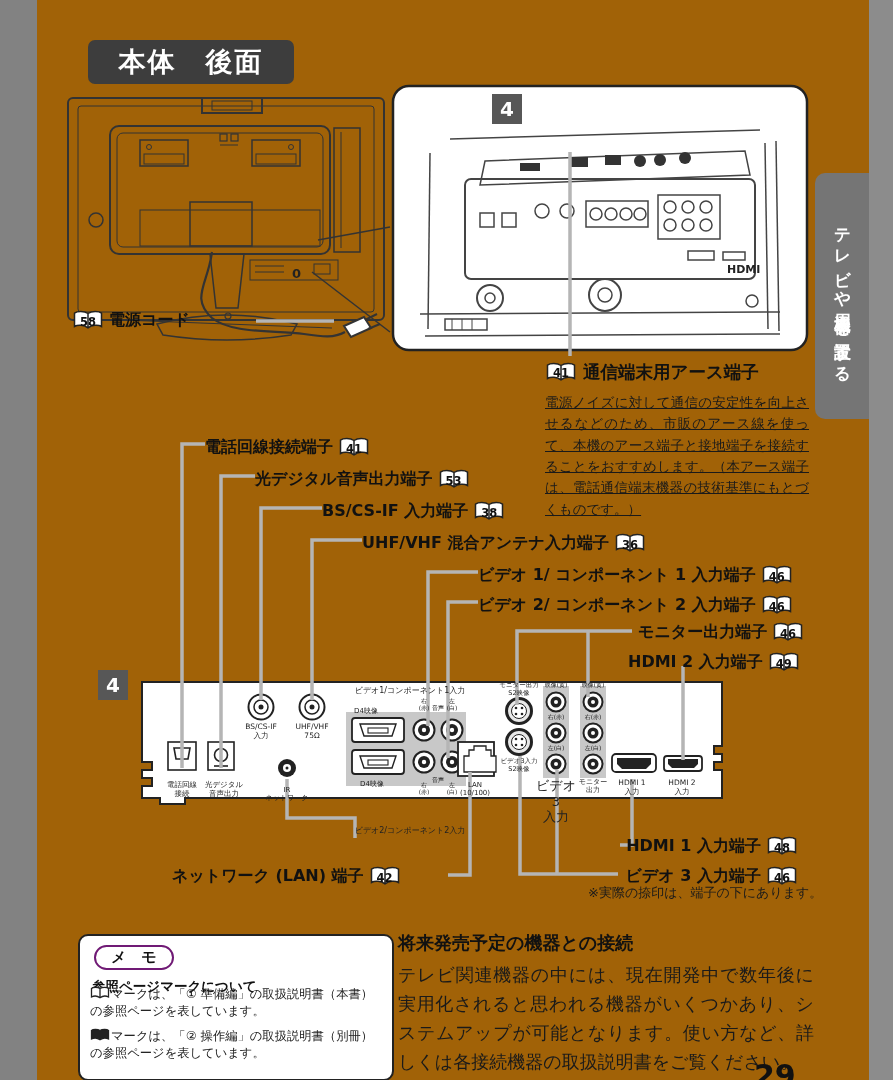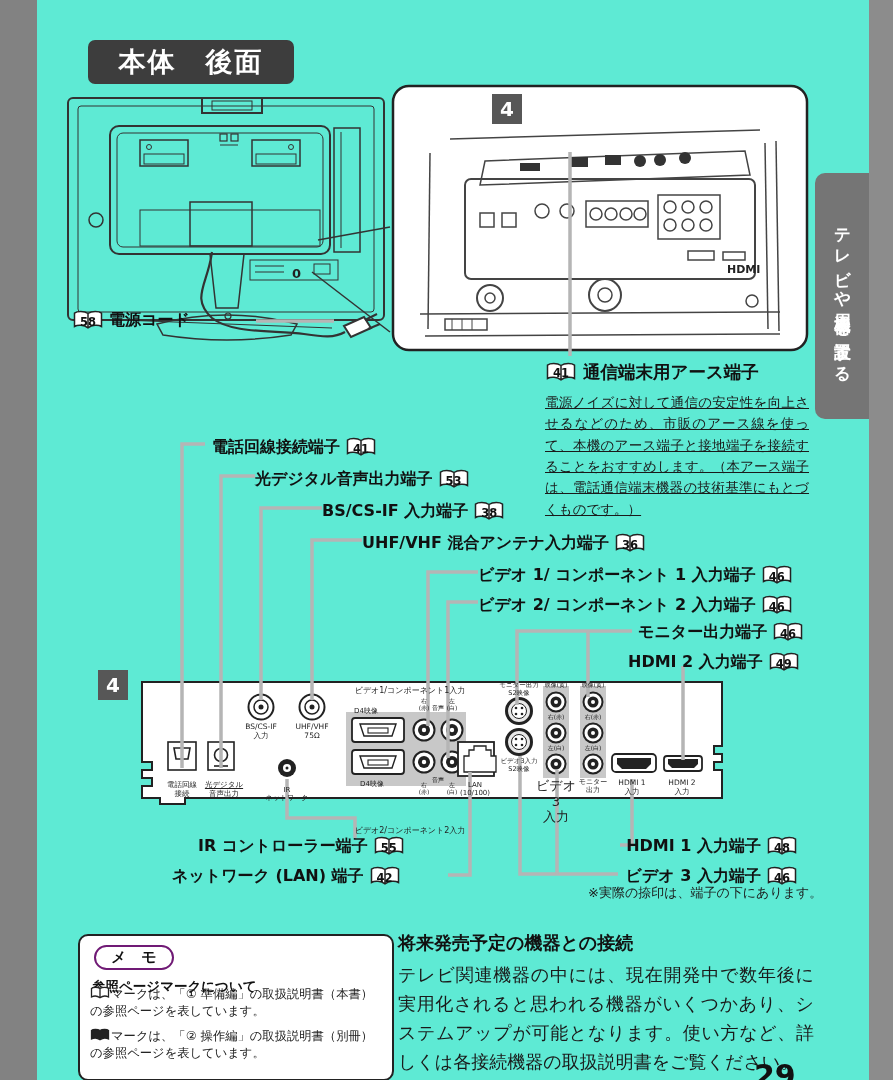--- a/index.html
+++ b/index.html
@@ -1,17 +1,17 @@
 <!DOCTYPE html>
 <html><head>
 <meta charset="utf-8">
 <style>
   html,body{margin:0;padding:0;}
   body{font-family:"DejaVu Sans","Liberation Sans",sans-serif;background:#fff;}
-  #page{position:relative;width:893px;height:1080px;background:#5eead4;overflow:hidden;color:#111;}
+  #page{position:relative;width:893px;height:1080px;background:#a16207;overflow:hidden;color:#111;}
   .band{position:absolute;top:0;height:1080px;z-index:0;}
   #band-left{left:0;width:37px;background:#828282;}
   #band-right{right:0;width:24px;background:#8c8c8c;}
   #title-banner{position:absolute;left:88px;top:40px;width:206px;height:44px;background:#3d3d3d;border-radius:7px;
     color:#fff;font-size:27px;font-weight:700;display:flex;align-items:center;justify-content:center;z-index:3;letter-spacing:2px;}
   #side-tab{position:absolute;left:815px;top:173px;width:54px;height:246px;background:#757575;border-radius:10px 0 0 10px;
     z-index:2;display:flex;align-items:center;justify-content:center;}
   #side-tab span{writing-mode:vertical-rl;color:#fff;font-size:16.5px;font-weight:600;letter-spacing:2px;}
   .svg-abs{position:absolute;z-index:1;}
   #overlay{position:absolute;left:0;top:0;z-index:2;pointer-events:none;}
@@ -183,21 +183,21 @@
     <span class="pagemark">
       <svg width="32" height="21" viewBox="0 0 32 21">
           <path d="M16,3.5 C12,0.8 5,1.2 2.5,3.2 L2.5,16.5 C6,14.5 12,15 16,17.8 C20,15 26,14.5 29.5,16.5 L29.5,3.2 C27,1.2 20,0.8 16,3.5 Z M16,3.5 L16,17.8" fill="#fff" stroke="#222" stroke-width="1.5"></path>
         </svg>
       <span class="pm-num">41</span>
     </span>
     <b>通信端末用アース端子</b>
   </div>
   <div id="earth-body">電源ノイズに対して通信の安定性を向上させるなどのため、市販のアース線を使って、本機のアース端子と接地端子を接続することをおすすめします。（本アース端子は、電話通信端末機器の技術基準にもとづくものです。）</div>
 
-  <div class="lbl" style="left:205px;top:437px;margin-left:7px;">
+  <div class="lbl" style="left:205px;top:437px;">
     <span>電話回線接続端子</span>
     <span class="pagemark">
         <svg width="32" height="21" viewBox="0 0 32 21">
           <path d="M16,3.5 C12,0.8 5,1.2 2.5,3.2 L2.5,16.5 C6,14.5 12,15 16,17.8 C20,15 26,14.5 29.5,16.5 L29.5,3.2 C27,1.2 20,0.8 16,3.5 Z M16,3.5 L16,17.8" fill="#fff" stroke="#222" stroke-width="1.5"></path>
         </svg>
         <span class="pm-num">41</span>
       </span>
   </div>
   <div class="lbl" style="left:255px;top:469px;">
     <span>光デジタル音声出力端子</span>
@@ -353,21 +353,21 @@
     <g fill="#fff" stroke="#222" stroke-width="1.8">
       <rect x="482" y="78" width="44" height="18" rx="4"></rect>
       <path d="M487,82 h34 v6 l-5,5 h-24 l-5,-5 z" fill="#222" stroke="none"></path>
       <rect x="534" y="80" width="38" height="15" rx="3"></rect>
       <path d="M538,83 h30 v5 l-4,4 h-22 l-4,-4 z" fill="#222" stroke="none"></path>
     </g>
   </svg>
 
   <span class="plabel" style="left:150px;top:780px;width:64px;">電話回線
 接続</span>
-  <span class="plabel" style="left:194px;top:780px;width:60px;text-decoration:underline;">光デジタル
+  <span class="plabel" style="left:194px;top:780px;width:60px;">光デジタル
 音声出力</span>
   <span class="plabel" style="left:233px;top:722px;width:56px;">BS/CS-IF
 入力</span>
   <span class="plabel" style="left:284px;top:722px;width:56px;">UHF/VHF
 75Ω</span>
   <span class="plabel" style="left:250px;top:786px;width:74px;font-size:7px;">IR
 ネットワーク</span>
   <span class="plabel" style="left:344px;top:686px;width:132px;font-size:8px;">ビデオ1/コンポーネント1入力</span>
   <span class="plabel" style="left:344px;top:707px;width:44px;font-size:7px;">D4映像</span>
   <span class="plabel" style="left:350px;top:780px;width:44px;font-size:7px;">D4映像</span>
@@ -396,29 +396,20 @@
   <span class="plabel tiny" style="left:576px;top:744px;width:34px;">左(白)</span>
   <span class="plabel" style="left:536px;top:778px;width:40px;font-size:13px;">ビデオ3
 入力</span>
   <span class="plabel" style="left:573px;top:778px;width:40px;font-size:7px;">モニター
 出力</span>
   <span class="plabel" style="left:606px;top:778px;width:52px;">HDMI 1
 入力</span>
   <span class="plabel" style="left:658px;top:778px;width:48px;">HDMI 2
 入力</span>
 
-  <div class="lbl" style="left:198px;top:836px;">
-    <span>IR コントローラー端子</span>
-    <span class="pagemark">
-        <svg width="32" height="21" viewBox="0 0 32 21">
-          <path d="M16,3.5 C12,0.8 5,1.2 2.5,3.2 L2.5,16.5 C6,14.5 12,15 16,17.8 C20,15 26,14.5 29.5,16.5 L29.5,3.2 C27,1.2 20,0.8 16,3.5 Z M16,3.5 L16,17.8" fill="#fff" stroke="#222" stroke-width="1.5"></path>
-        </svg>
-        <span class="pm-num">55</span>
-      </span>
-  </div>
   <div class="lbl" style="left:172px;top:866px;">
     <span>ネットワーク (LAN) 端子</span>
     <span class="pagemark">
         <svg width="32" height="21" viewBox="0 0 32 21">
           <path d="M16,3.5 C12,0.8 5,1.2 2.5,3.2 L2.5,16.5 C6,14.5 12,15 16,17.8 C20,15 26,14.5 29.5,16.5 L29.5,3.2 C27,1.2 20,0.8 16,3.5 Z M16,3.5 L16,17.8" fill="#fff" stroke="#222" stroke-width="1.5"></path>
         </svg>
         <span class="pm-num">42</span>
       </span>
   </div>
   <div class="lbl" style="right:95px;top:836px;">

